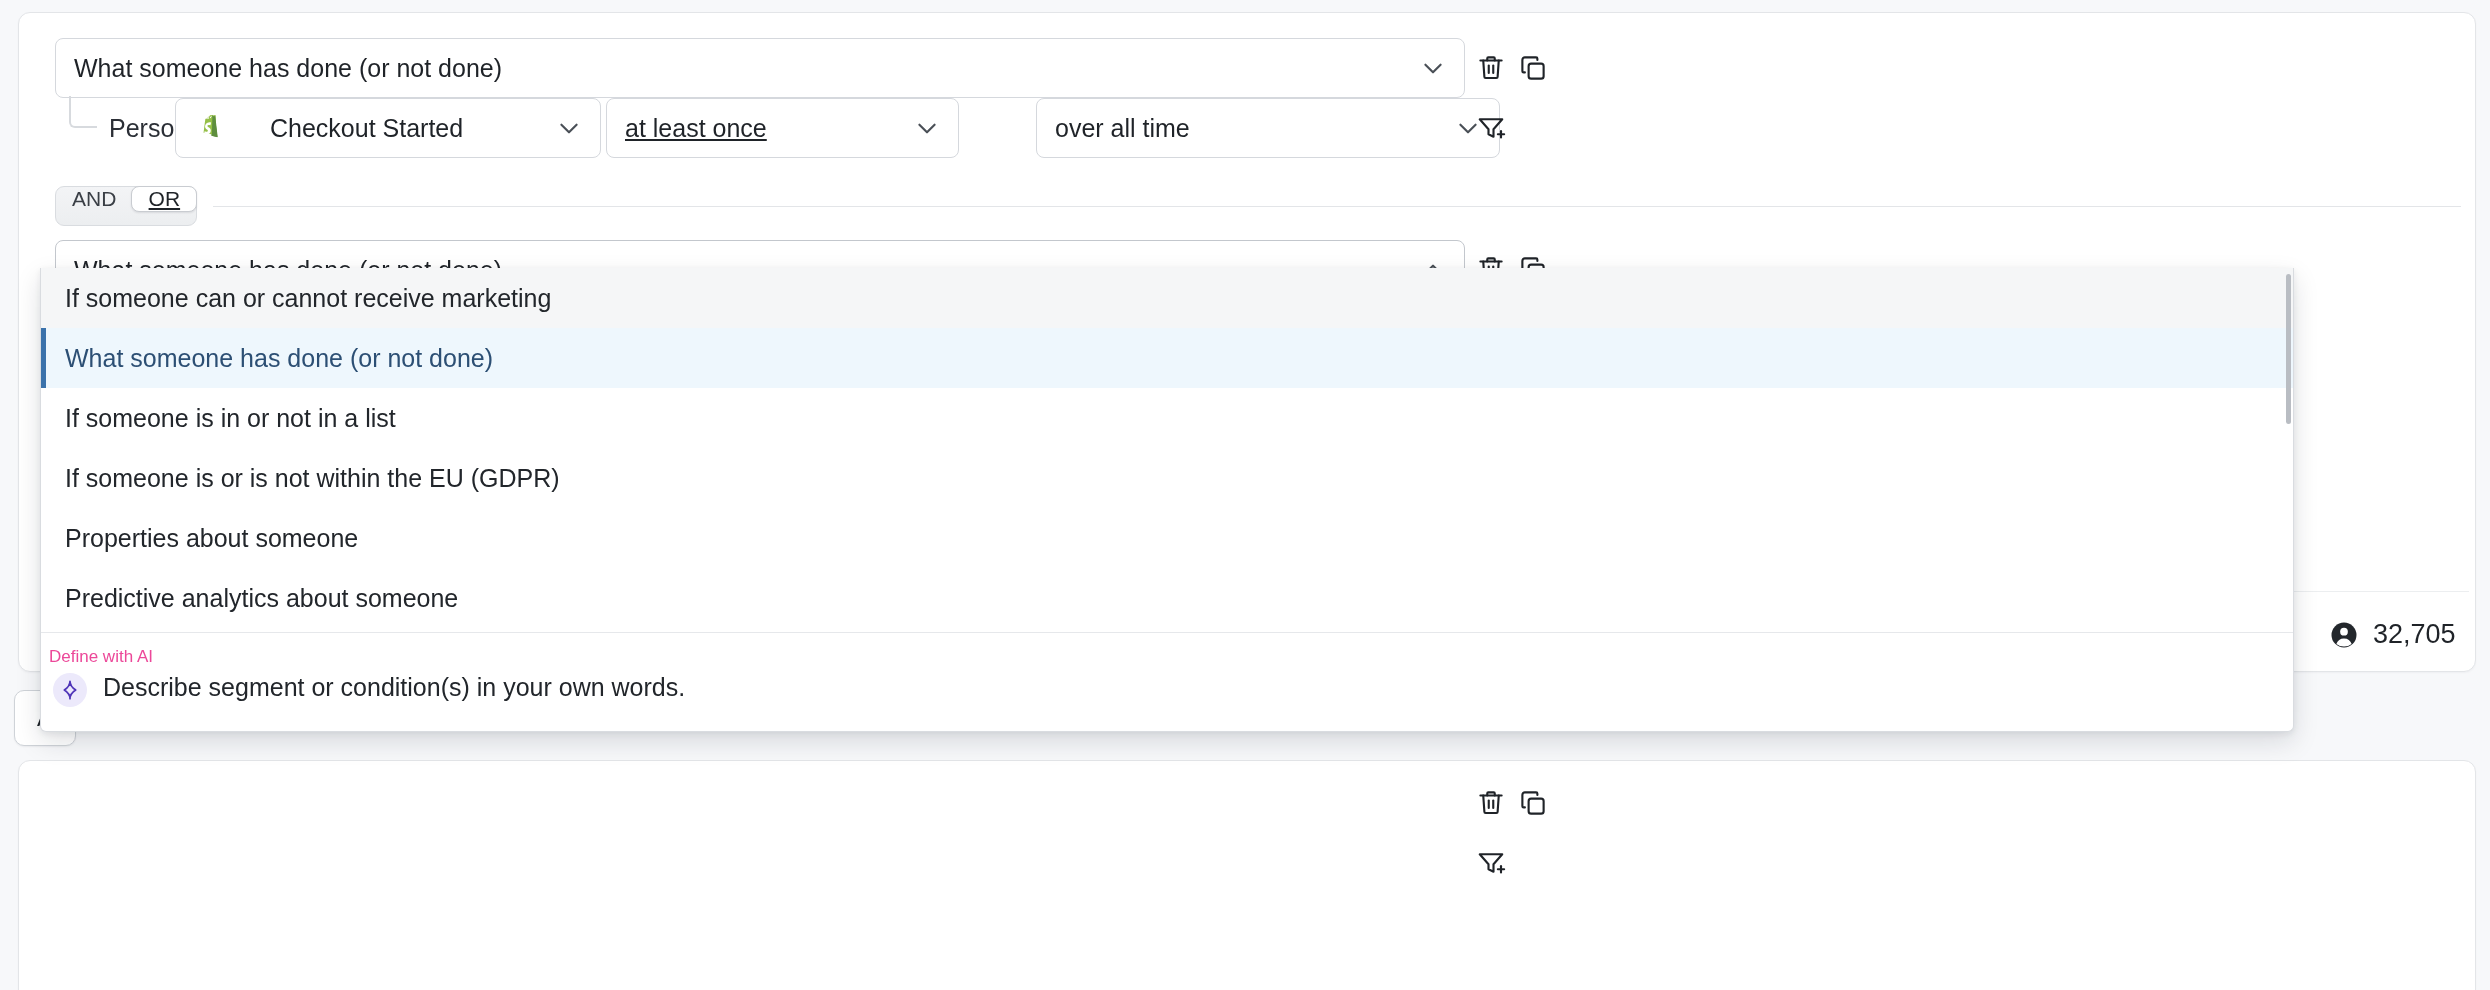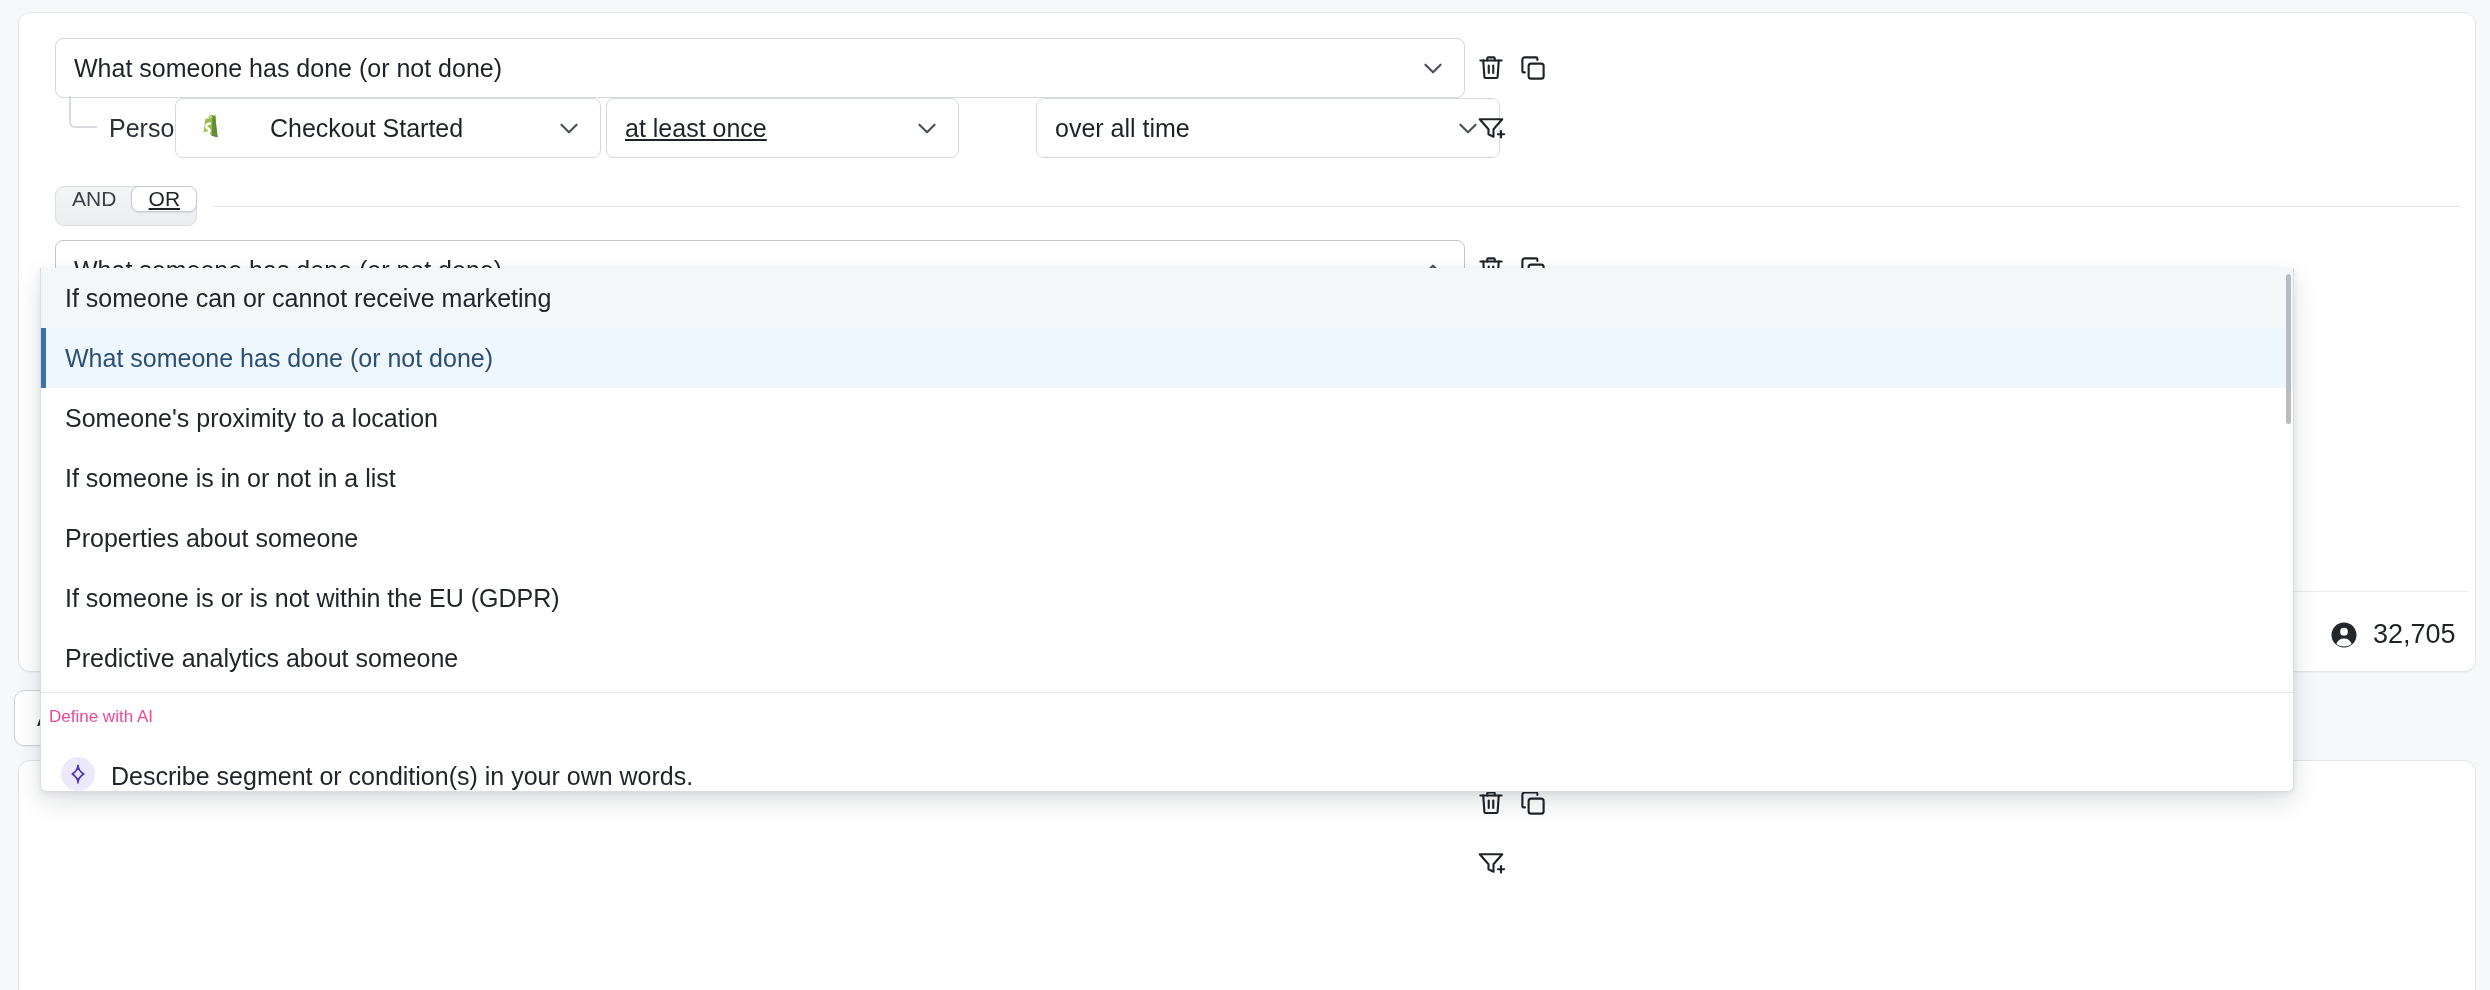--- a/index.html
+++ b/index.html
@@ -223,22 +223,22 @@
   }
   #dd-ai-label {
     font-size: 17px;
     color: #ec4899;
     padding: 14px 0 6px 8px;
     white-space: nowrap;
   }
   #dd-ai-item {
     height: 58px;
     display: flex;
-    align-items: flex-end;
-    padding-left: 20px;
+    align-items: flex-start;
+    padding-left: 12px;
     font-size: 25px;
     color: #22262b;
     cursor: pointer;
     white-space: nowrap;
   }
   .ai-badge {
     flex: 0 0 auto;
     width: 34px;
     height: 34px;
     border-radius: 50%;
@@ -487,24 +487,23 @@
         <path d="M3 5h18l-7 8v6l-4-2v-4z"></path>
           <path d="M17.5 17h5"></path>
           <path d="M20 14.5v5"></path>
       </svg>
     </div>
   </div>
 
   <div id="dropdown">
     <div class="dd-item hover">If someone can or cannot receive marketing</div>
     <div class="dd-item selected">What someone has done (or not done)</div>
-    <div class="dd-item">Someone's proximity to a location</div>
     <div class="dd-item">If someone is in or not in a list</div>
+    <div class="dd-item">If someone is or is not within the EU (GDPR)</div>
     <div class="dd-item">Properties about someone</div>
-    <div class="dd-item">If someone is or is not within the EU (GDPR)</div>
     <div class="dd-item">Predictive analytics about someone</div>
 
     <div id="dd-divider"></div>
 
     <div id="dd-ai-label">Define with AI</div>
 
     <div id="dd-ai-item">
       <span class="ai-badge">
         <svg width="22" height="22" viewBox="0 0 24 24" fill="none" stroke="#4f34b8" stroke-width="1.9" stroke-linejoin="round">
           <path d="M12 2.5c0 4 2.6 7.2 6.2 9.5-3.6 2.3-6.2 5.5-6.2 9.5 0-4-2.6-7.2-6.2-9.5C9.4 9.7 12 6.5 12 2.5z"></path>

